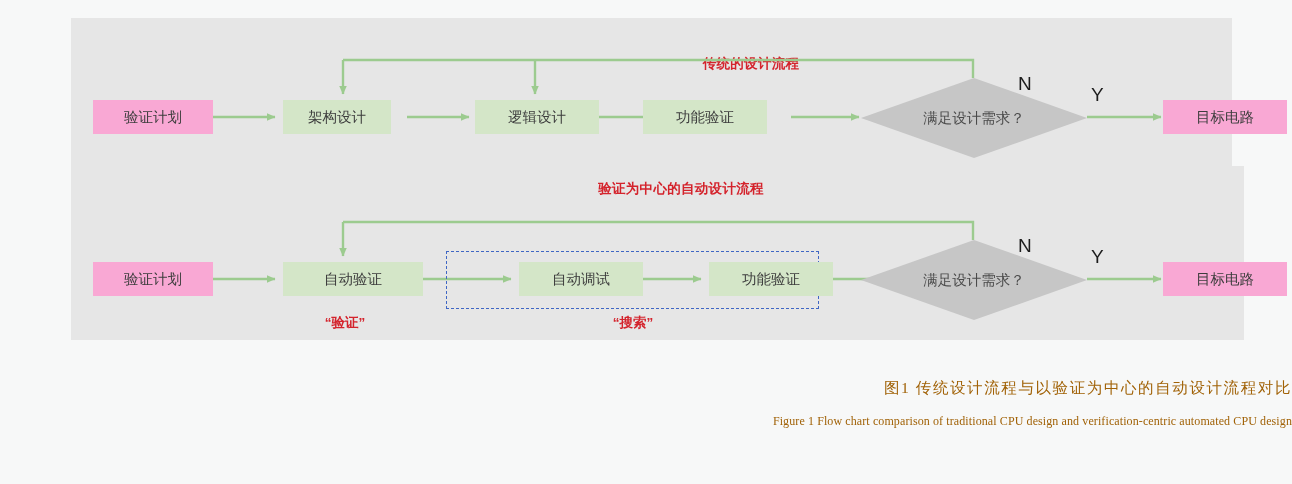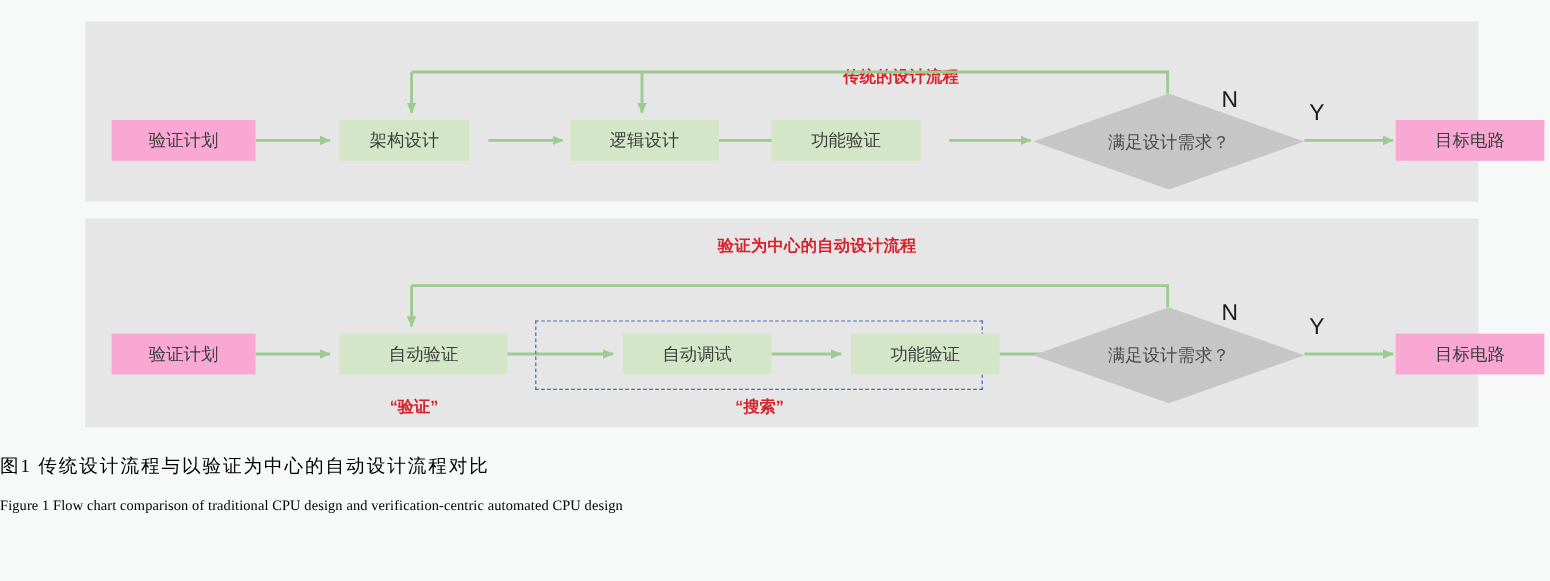--- a/index.html
+++ b/index.html
@@ -7,21 +7,21 @@
     width:1292px;height:484px;
     background:#f7f8f8;
     font-family:"Liberation Sans","DejaVu Sans",sans-serif;
     position:relative;overflow:hidden;
   }
   .panel{
     position:absolute;
     background:#e6e6e6;
   }
   #panel-traditional{left:71px;top:18px;width:1161px;height:150px;}
-  #panel-automated{left:71px;top:182px;width:1161px;height:174px;}
+  #panel-automated{left:71px;top:166px;width:1161px;height:174px;padding-left:12px;}
 
   .panel-title{
     position:absolute;
     color:#d4232c;
     font-weight:bold;
     font-size:13.5px;
     letter-spacing:0.3px;
     white-space:nowrap;
     transform:translateX(-50%);
   }
@@ -74,22 +74,22 @@
     font-weight:bold;
     font-size:13.5px;
     white-space:nowrap;
     transform:translateX(-50%);
   }
 
   
   .caption{
     position:absolute;
     width:100%;
-    text-align:left;
-    color:#000000;
+    text-align:right;
+    color:#a16207;
     white-space:nowrap;
   }
   #caption-cn{
     top:378px;
     font-family:"Liberation Serif","DejaVu Serif",serif;
     font-size:15.5px;
     letter-spacing:1.6px;
   }
   #caption-en{
     top:414px;

